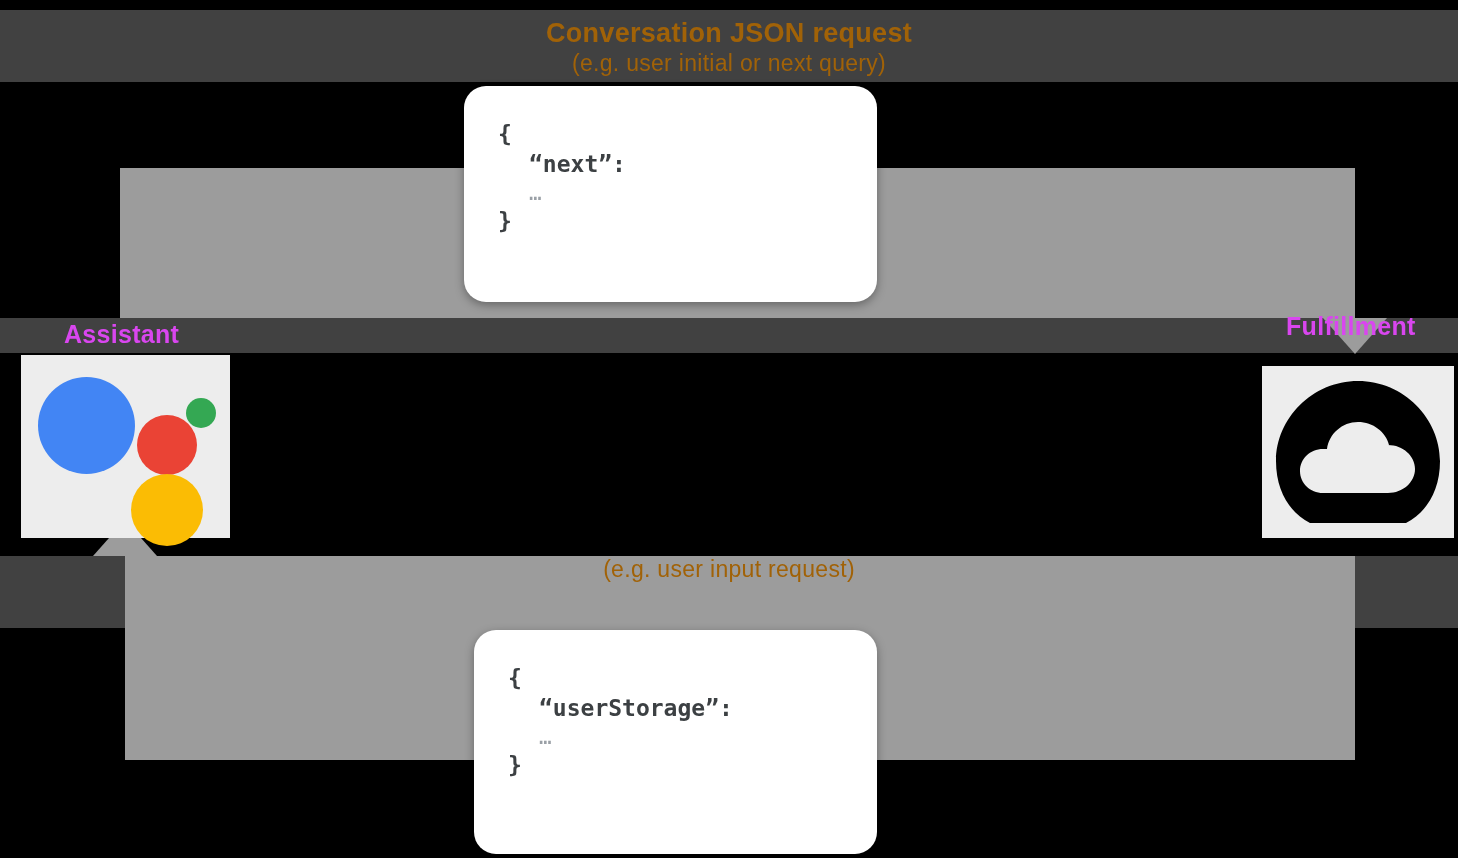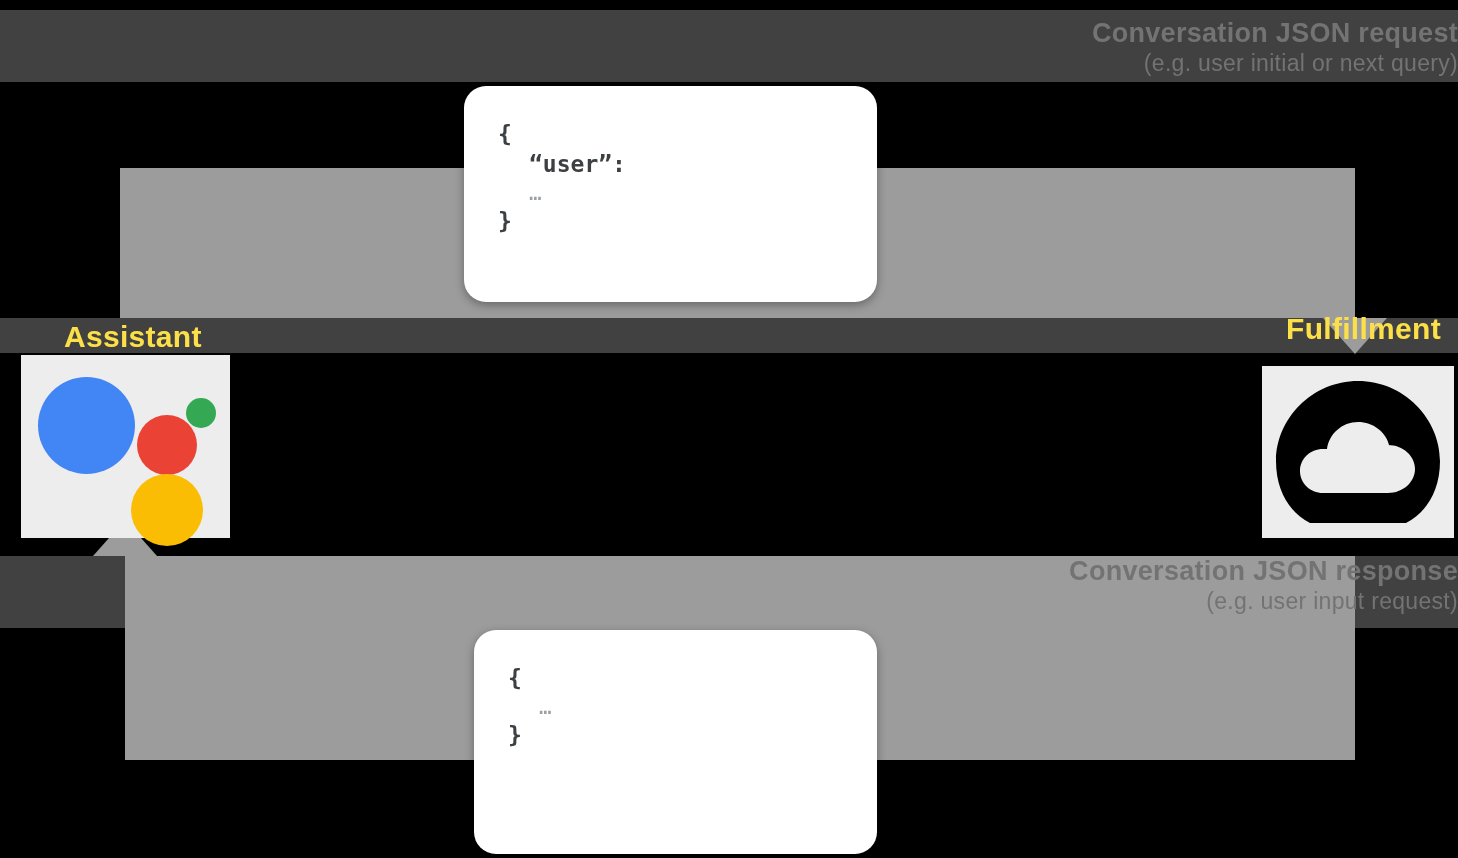--- a/index.html
+++ b/index.html
@@ -27,22 +27,22 @@
   }
   #band-top    { top: 10px;  height: 72px; }
   #band-middle { top: 318px; height: 35px; }
   #band-bottom { top: 556px; height: 72px; }
 
   
   .caption {
     position: absolute;
     left: 0;
     width: 1458px;
-    text-align: right;
-    color: #737373;
+    text-align: center;
+    color: #a16207;
     line-height: 1.18;
     pointer-events: none;
   }
   .caption .line1 {
     font-size: 27px;
     font-weight: 700;
     letter-spacing: 0.3px;
   }
   .caption .line2 {
     font-size: 23px;
@@ -137,22 +137,22 @@
     background: #ededed;
     display: flex;
     align-items: center;
     justify-content: center;
   }
   #fulfillment-tile svg { display: block; }
 
   
   .node-label {
     position: absolute;
-    color: #fde047;
-    font-size: 30px;
+    color: #d946ef;
+    font-size: 25px;
     font-weight: 700;
     letter-spacing: 0.3px;
     white-space: nowrap;
   }
   #label-assistant   { left: 64px;   top: 320px; }
   #label-fulfillment { left: 1286px; top: 312px; }
 </style>
 </head>
 <body>
 
@@ -167,33 +167,33 @@
 
   <div class="arrow-band" id="arrow-response-body"></div>
   <div id="arrow-response-head"></div>
 
   <div class="caption" id="caption-request">
     <div class="line1">Conversation JSON request</div>
     <div class="line2">(e.g. user initial or next query)</div>
   </div>
 
   <div class="caption" id="caption-response">
-    <div class="line1">Conversation JSON response</div>
     <div class="line2">(e.g. user input request)</div>
   </div>
 
   <div class="json-card" id="json-request">
     <div class="jl">{</div>
-    <div class="jl indent">“user”:</div>
+    <div class="jl indent">“next”:</div>
     <div class="jl indent ell">…</div>
     <div class="jl">}</div>
   </div>
 
   <div class="json-card" id="json-response">
     <div class="jl">{</div>
+    <div class="jl indent">“userStorage”:</div>
     <div class="jl indent ell">…</div>
     <div class="jl">}</div>
   </div>
 
   <div id="assistant-tile">
     <span class="dot" id="dot-blue"></span>
     <span class="dot" id="dot-red"></span>
     <span class="dot" id="dot-green"></span>
     <span class="dot" id="dot-yellow"></span>
   </div>

